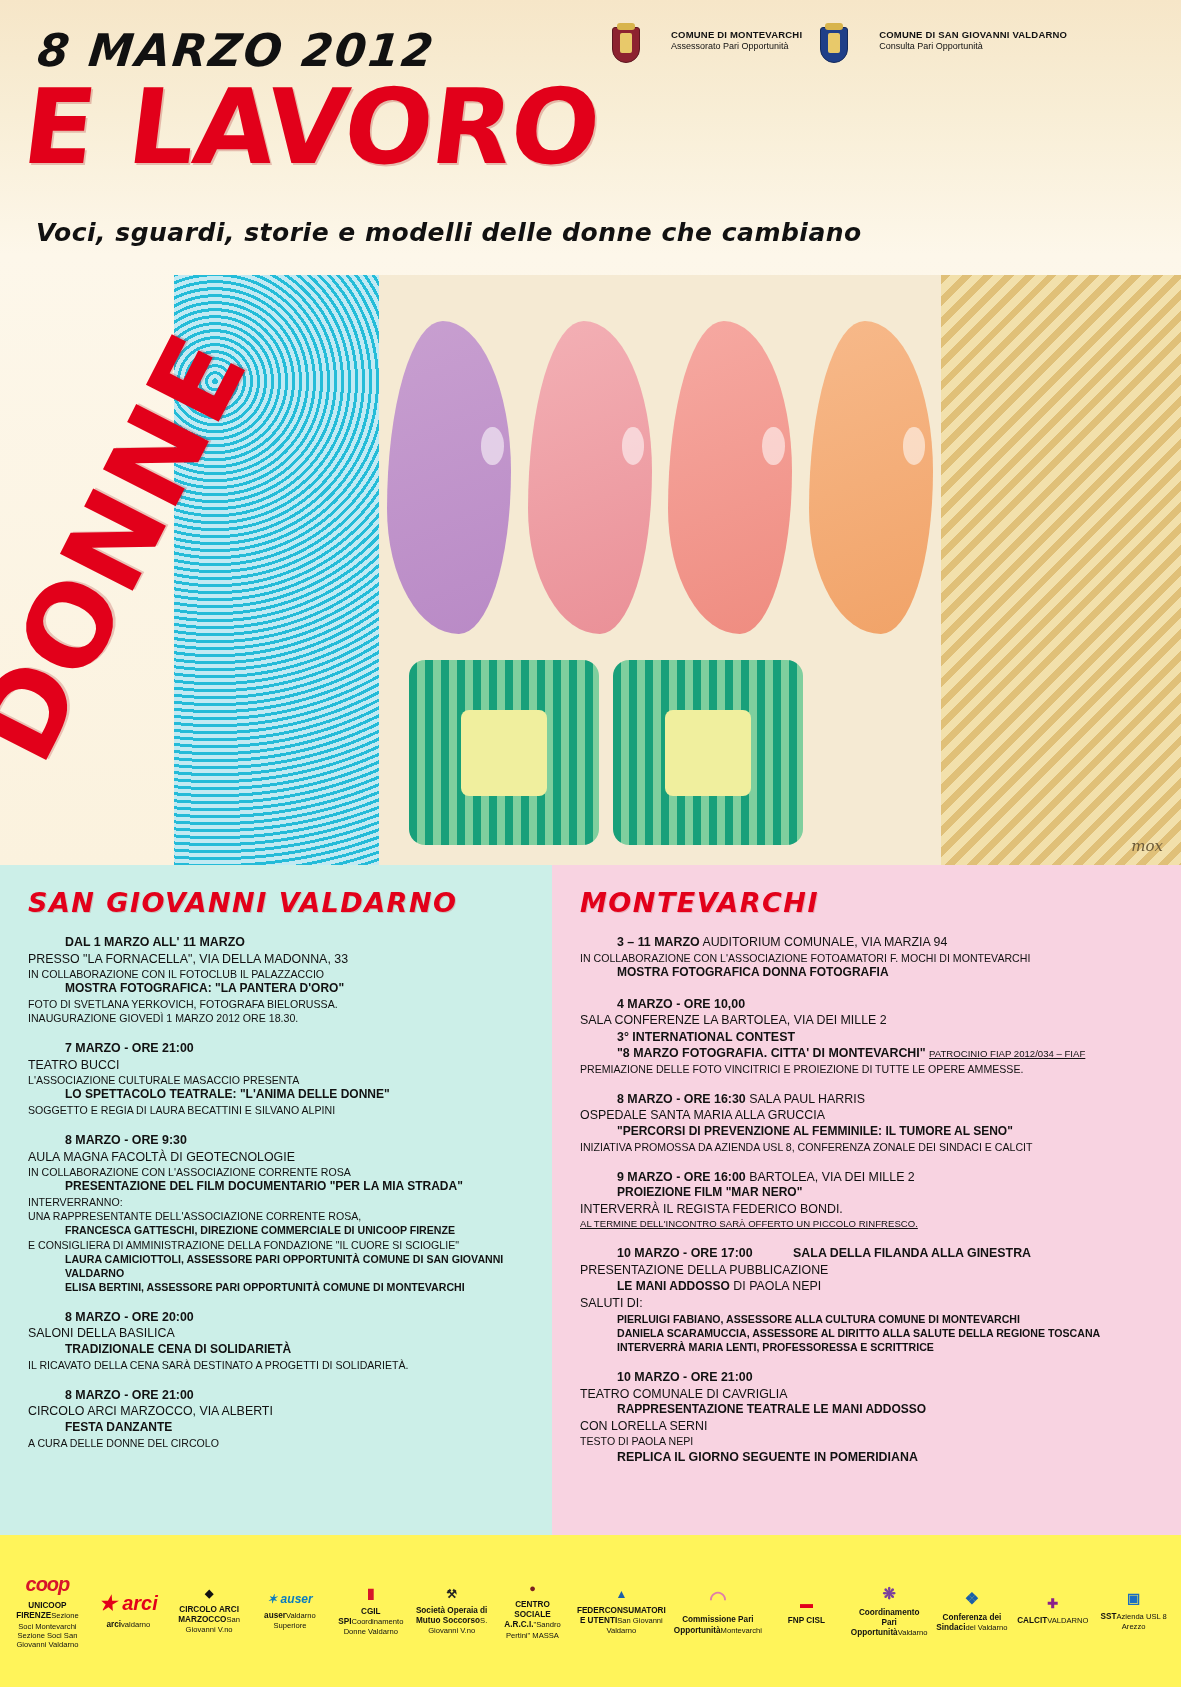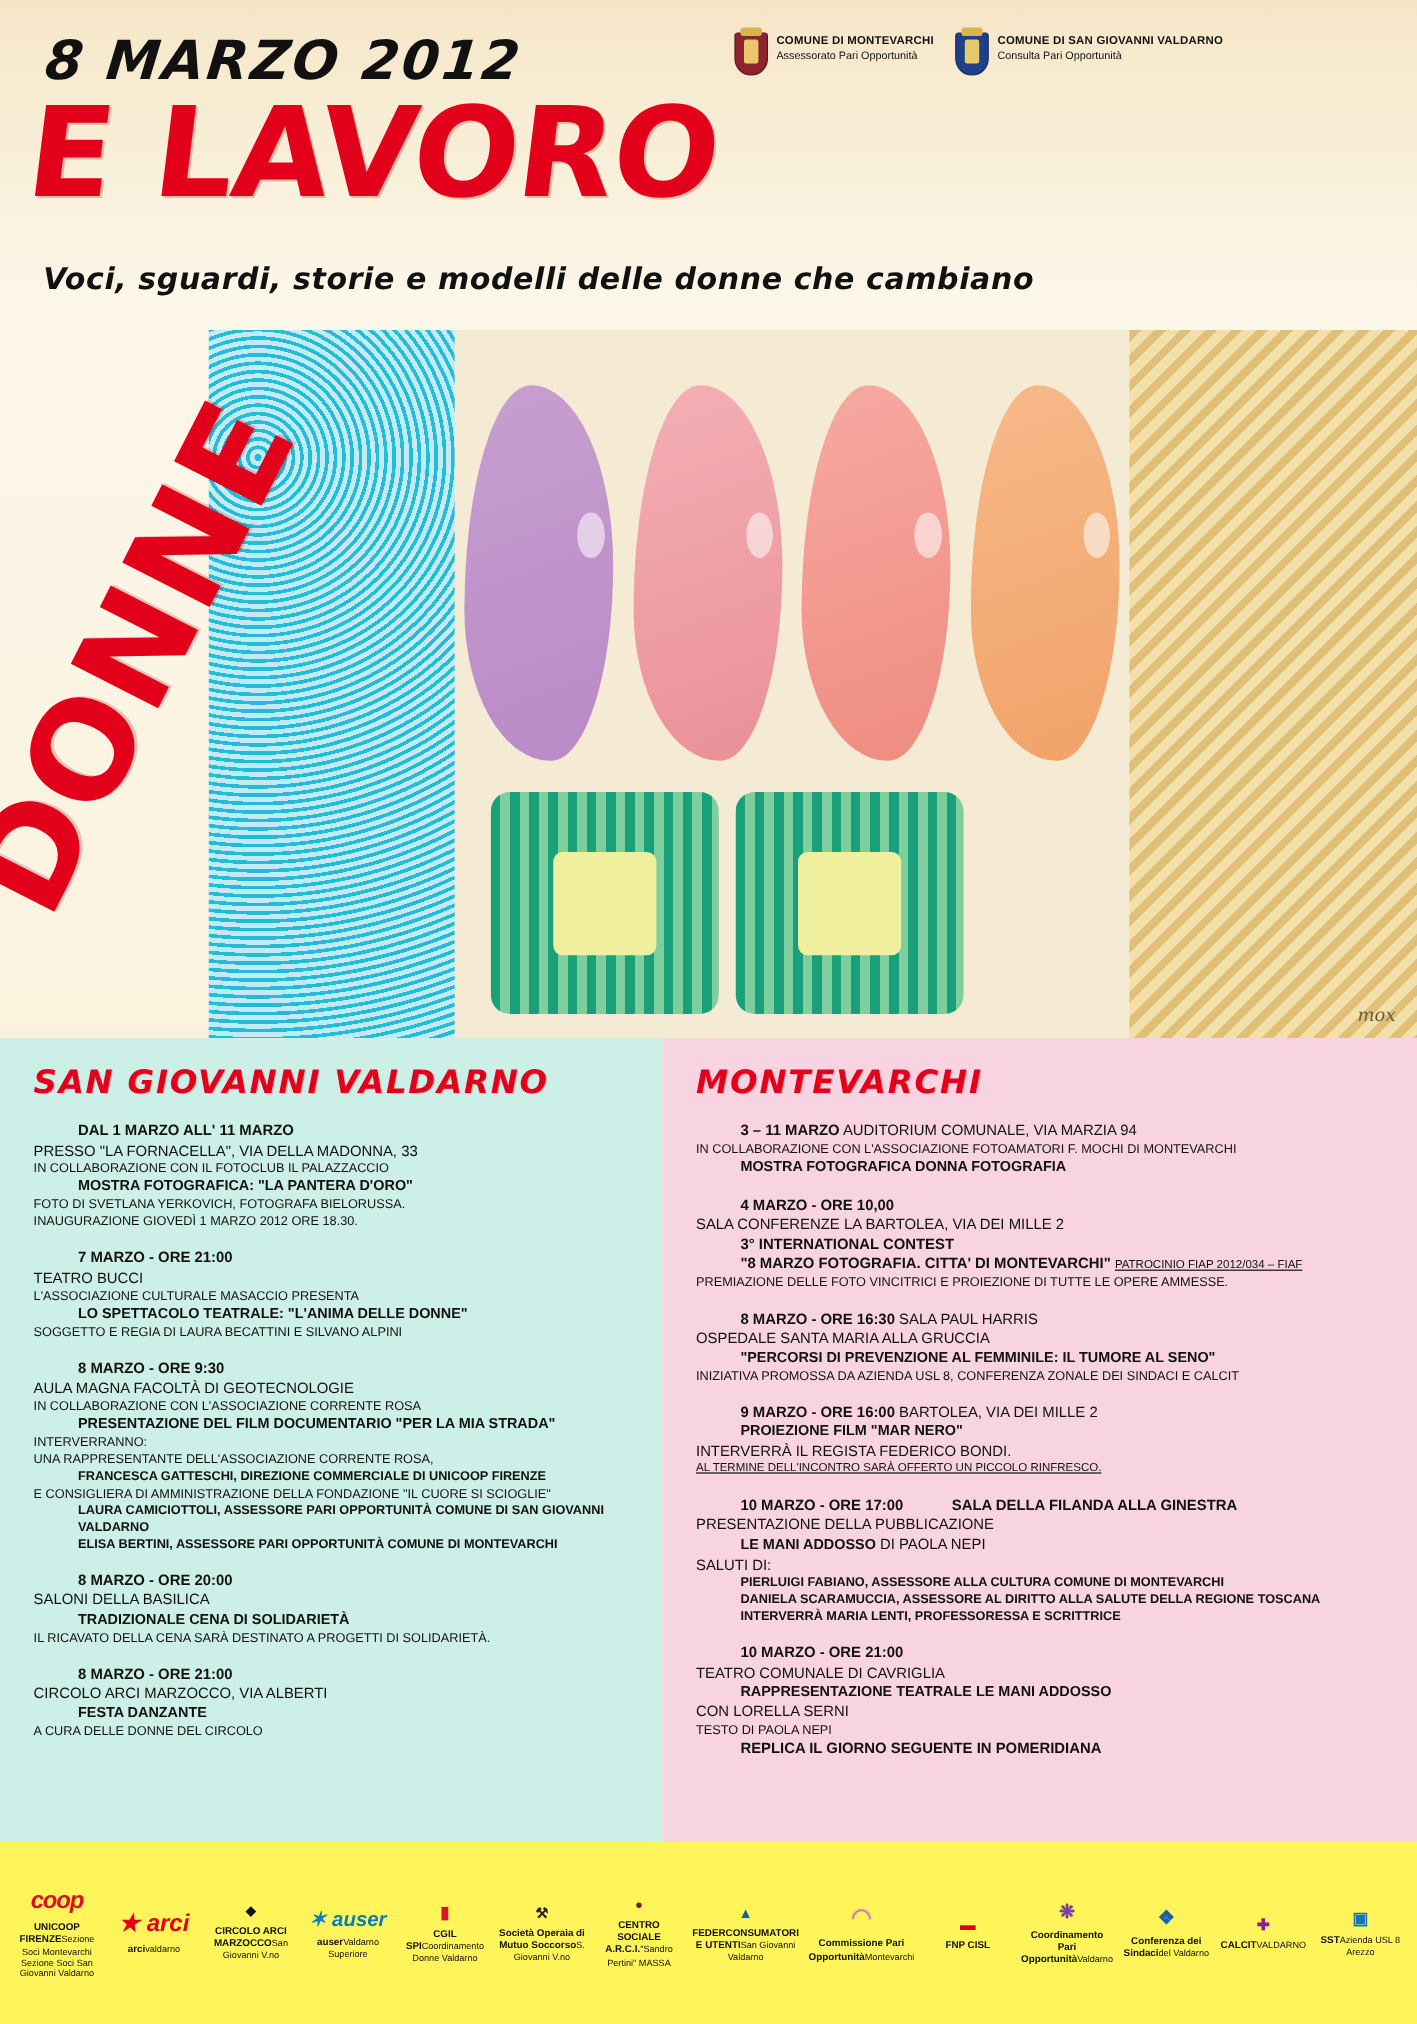--- a/index.html
+++ b/index.html
@@ -58,21 +58,21 @@
   }
   .crest-shield::after {
     content: "";
     position: absolute;
     left: 50%; top: -5px;
     transform: translateX(-50%);
     width: 18px; height: 7px;
     background: #d8b44c;
     border-radius: 3px;
   }
-  .crest-text { line-height: 1.25; padding-top: 2px; }
+  .crest-text { line-height: 1.25; padding-top: 2px; margin-left: 24px; }
   .crest-text .l1 { font-size: 9.5px; font-weight: bold; color: #111; letter-spacing: .2px; }
   .crest-text .l2 { font-size: 9px; color: #111; }
 
   .main-title {
     position: absolute;
     left: 24px; top: 80px;
     font-family: "DejaVu Sans", sans-serif;
     font-weight: bold;
     font-size: 104px;
     line-height: .92;
@@ -220,21 +220,21 @@
   }
   .sp .mark {
     display: block;
     margin: 0 auto 4px auto;
     font-weight: bold;
   }
   .sp-name { font-weight: bold; font-size: 8.2px; }
   .mark-coop { color: #d7152a; font-size: 20px; font-style: italic; letter-spacing: -1px; }
   .mark-arci { color: #e2001a; font-size: 20px; font-weight: bold; font-style: italic; }
   .mark-circ { color: #111; font-size: 11px; font-weight: bold; }
-  .mark-auser { color: #0a7bbf; font-size: 17px; font-weight: bold; font-style: italic; }
+  .mark-auser { color: #0a7bbf; font-size: 12px; font-weight: bold; font-style: italic; }
   .mark-cgil { color: #d7152a; font-size: 14px; font-weight: bold; }
   .mark-soms { color: #222; font-size: 12px; font-weight: bold; }
   .mark-circolo2 { color: #7a2020; font-size: 11px; font-weight: bold; }
   .mark-feder { color: #1b5fa8; font-size: 12px; font-weight: bold; }
   .mark-comm { color: #e07fa8; font-size: 20px; }
   .mark-fnp { color: #e2001a; font-size: 13px; font-weight: bold; }
   .mark-coord { color: #7b3f9d; font-size: 16px; }
   .mark-conf { color: #1b5fa8; font-size: 16px; }
   .mark-calcit { color: #8a1f8a; font-size: 13px; font-weight: bold; }
   .mark-sst { color: #1b6ec2; font-size: 14px; font-weight: bold; }

